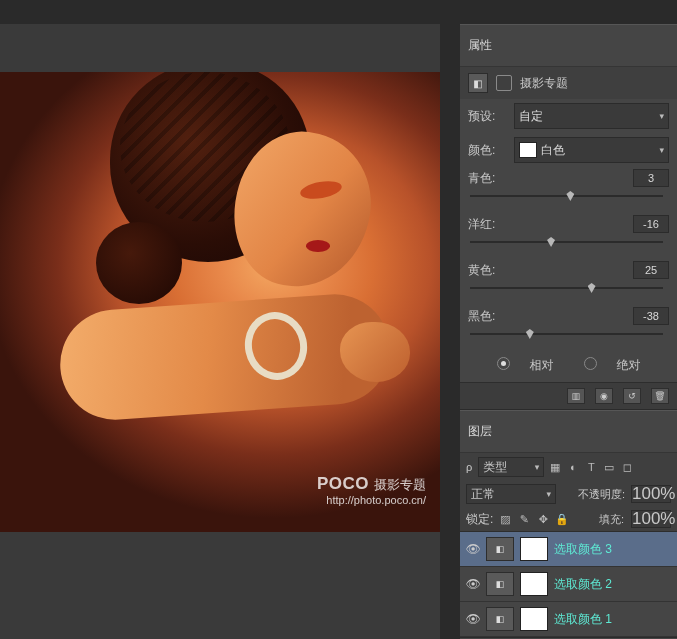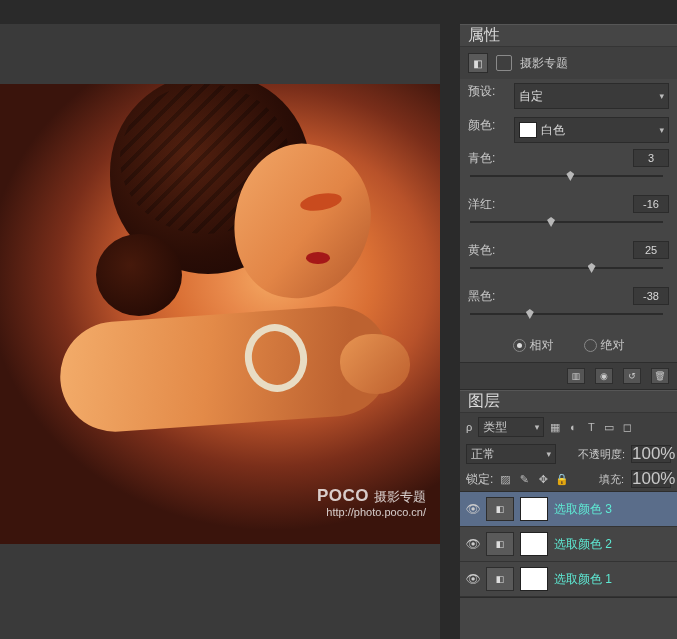--- a/index.html
+++ b/index.html
@@ -1,40 +1,40 @@
 <!DOCTYPE html>
 <html><head>
 <meta charset="utf-8">
 <style>
   html,body{margin:0;padding:0;background:#2a2a2a;font-family:"Microsoft YaHei",Arial,sans-serif;font-size:12px;color:#c8c8c8;width:677px;height:639px;overflow:hidden}
   .canvas{position:absolute;left:0;top:24px;width:440px;height:615px;background:#3a3a3a}
-  .photo{position:absolute;left:0;top:60px;width:440px;height:460px;background:radial-gradient(ellipse 65% 55% at 62% 42%, #f4a862 0%, #e8884a 18%, #d96f34 35%, #b8522a 55%, #7a2e1a 75%, #3a140c 100%);overflow:hidden}
+  .photo{position:absolute;left:0;top:48px;width:440px;height:460px;background:radial-gradient(ellipse 65% 55% at 62% 42%, #f4a862 0%, #e8884a 18%, #d96f34 35%, #b8522a 55%, #7a2e1a 75%, #3a140c 100%);overflow:hidden}
   .wm{position:absolute;right:14px;bottom:24px;text-align:right;color:rgba(255,255,255,.78);font-size:11px;line-height:15px}
   .wm .b1{font-weight:bold;font-size:17px;letter-spacing:.5px}
   .wm .b2{font-size:13px;margin-left:2px}
   .panels{position:absolute;right:0;top:24px;width:217px;height:615px;background:#454545}
   .panel{border-bottom:1px solid #2b2b2b}
-  .pnl-title{background:#454545;padding:0 8px;font-size:16px;color:#d8d8d8;border-top:1px solid #565656;border-bottom:1px solid #353535}
+  .pnl-title{background:#454545;padding:12px 8px;font-size:12px;color:#d8d8d8;border-top:1px solid #565656;border-bottom:1px solid #353535}
   .icon-row{display:flex;align-items:center;gap:8px;padding:6px 8px;background:#3f3f3f}
   .adj-icon{width:18px;height:18px;background:#5a5a5a;border:1px solid #2c2c2c;display:flex;align-items:center;justify-content:center;font-size:10px;color:#ddd}
   .link-ic{width:14px;height:14px;border:1px solid #8a8a8a;border-radius:2px}
-  .row{display:flex;padding:4px 8px;gap:6px}
+  .row{display:flex;align-items:center;padding:4px 8px;gap:6px}
   .lbl{width:40px;text-align:left;white-space:nowrap}
   .sel{flex:1;background:#3a3a3a;border:1px solid #2b2b2b;color:#d8d8d8;padding:2px 4px;height:20px;display:flex;align-items:center;justify-content:space-between}
   .chev{font-size:9px;color:#bbb}
   .swatch{width:16px;height:14px;border:1px solid #222;display:inline-block;margin-right:4px}
   .white{background:#fff}
   .slider-row{padding:2px 8px 10px 8px;position:relative}
   .slider-head{display:flex;justify-content:space-between;align-items:center;margin-bottom:2px}
   .val{width:34px;height:16px;background:#3a3a3a;border:1px solid #2b2b2b;text-align:center;color:#d8d8d8;font-size:11px;line-height:16px}
   .track{position:relative;height:14px;margin-left:2px;margin-right:6px}
   .track:before{content:"";position:absolute;left:0;right:0;top:6px;height:2px;background:#2b2b2b}
   .thumb{position:absolute;top:2px;width:8px;height:10px;background:#b8b8b8;clip-path:polygon(50% 100%,0 30%,50% 0,100% 30%);transform:translateX(-4px)}
   .radio-row{display:flex;justify-content:center;gap:30px;padding:6px 0 8px 0}
-  .radio{display:flex;align-items:center;gap:4px}
+  .radio{display:flex;gap:20px}
   .rdio{width:11px;height:11px;border-radius:50%;border:1px solid #888;display:inline-flex;align-items:center;justify-content:center}
   .rdio.on:after{content:"";width:5px;height:5px;border-radius:50%;background:#ddd}
   .btm-icons{display:flex;justify-content:flex-end;gap:10px;padding:5px 8px;background:#3c3c3c;border-top:1px solid #2d2d2d}
   .mini{width:16px;height:14px;background:#555;border:1px solid #2e2e2e;font-size:9px;color:#ccc;display:flex;align-items:center;justify-content:center}
   .lay-filter{display:flex;align-items:center;gap:4px;padding:4px 6px;background:#3f3f3f}
   .blend-row{display:flex;align-items:center;gap:4px;padding:3px 6px;background:#3f3f3f}
   .bsel{width:80px;background:#3a3a3a;border:1px solid #2b2b2b;height:18px;display:flex;align-items:center;justify-content:space-between;padding:0 4px}
   .olbl{font-size:11px;margin-left:auto;margin-right:2px}
   .pct{width:36px;height:16px;background:#3a3a3a;border:1px solid #2b2b2b;text-align:right;padding-right:2px;font-size:17px;line-height:16px}
   .lock-row{display:flex;align-items:center;gap:5px;padding:3px 6px;background:#3f3f3f;border-bottom:1px solid #2d2d2d}

